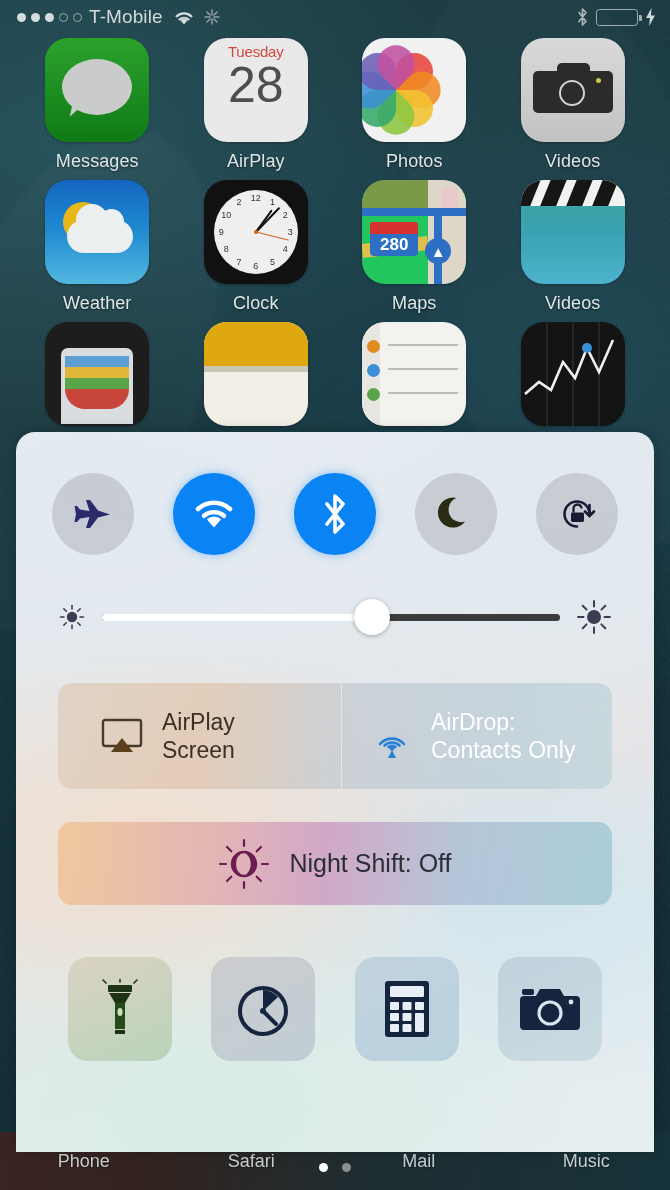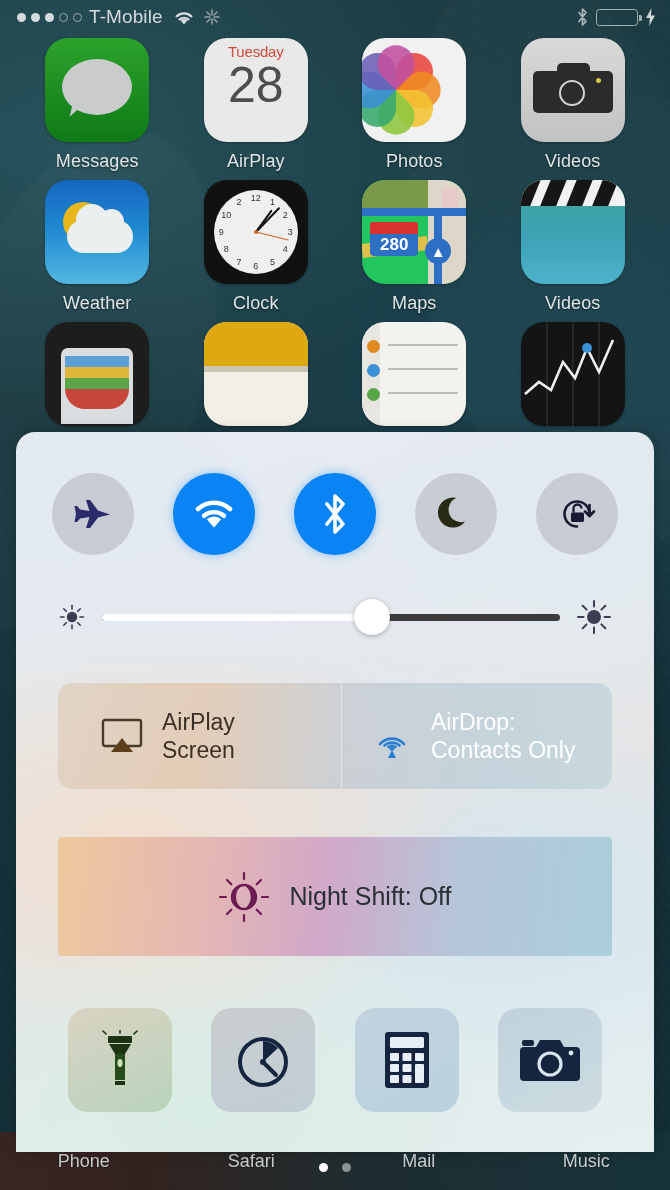--- a/index.html
+++ b/index.html
@@ -198,21 +198,21 @@
   .media-half{
     flex:1; display:flex; align-items:center; gap:17px; padding-left:41px;
   }
   .media-half + .media-half{ border-left:1px solid rgba(255,255,255,.45); padding-left:28px;}
   .media-text{ font-size:23px; line-height:28px; }
   .media-text.dark{ color:#3b2f26; }
   .media-text.light{ color:#fff; }
 
   
   #nightshift{
-    margin:48px 42px 0 42px; height:119px; border-radius:4px;
+    margin:33px 42px 0 42px; height:83px; border-radius:14px;
     display:flex; align-items:center; justify-content:center; gap:19px;
     background:linear-gradient(95deg,
       rgba(238,198,150,.88) 0%,
       rgba(226,176,176,.88) 28%,
       rgba(206,158,196,.86) 48%,
       rgba(176,192,214,.86) 72%,
       rgba(164,202,214,.88) 100%);
   }
   #nightshift .ns-label{ font-size:25px; color:#2a2f35; }
 

